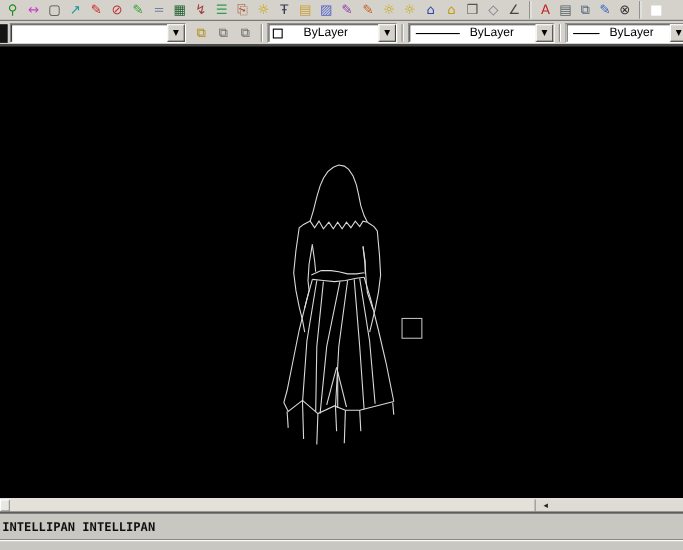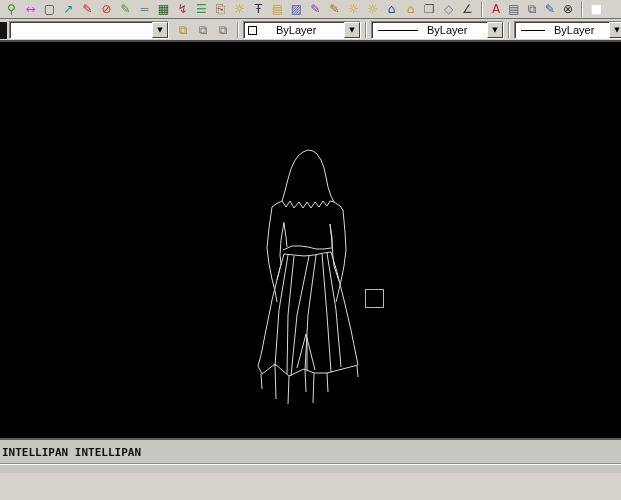--- a/index.html
+++ b/index.html
@@ -53,21 +53,21 @@
   .canvas svg { display: block; }
 
   
   .hscroll { position: absolute; top: 453px; left: 0; width: 621px; height: 12px; background: #dedbd4; border-top: 1px solid #efede8; }
   .hscroll-tab { position: absolute; left: 0; top: 0; width: 9px; height: 11px; background: #e9e7e1; border: 1px solid #fff; border-right-color: #8a8a8a; border-bottom-color: #8a8a8a; }
   .hscroll-thumb { position: absolute; left: 9px; top: 0; width: 478px; height: 11px; background: #e4e1da; border-right: 1px solid #8a8a8a; }
   .hscroll-arrow { position: absolute; left: 489px; top: 0; width: 14px; height: 11px; font-family: "DejaVu Sans", sans-serif; font-size: 8px; line-height: 11px; text-align: center; color: #222; }
 
   
   .cmd {
-    position: absolute; top: 438px; left: 0; width: 621px; height: 35px;
+    position: absolute; top: 465px; left: 0; width: 621px; height: 35px;
     background: #c9c7c1; border-top: 2px solid #5c5c5c;
   }
   .cmd-history {
     padding: 6px 2px 0 2px; font-family: "DejaVu Sans Mono", monospace;
     font-size: 11px; font-weight: bold; color: #101010; white-space: pre;
   }
   .cmd-sep { margin-top: 4px; border-top: 1px solid #8a8a8a; border-bottom: 1px solid #ffffff; }
   .cmd-input { height: 10px; font-family: "DejaVu Sans Mono", monospace; font-size: 11px; color: #101010; padding-left: 2px; }
 </style>
 </head>

